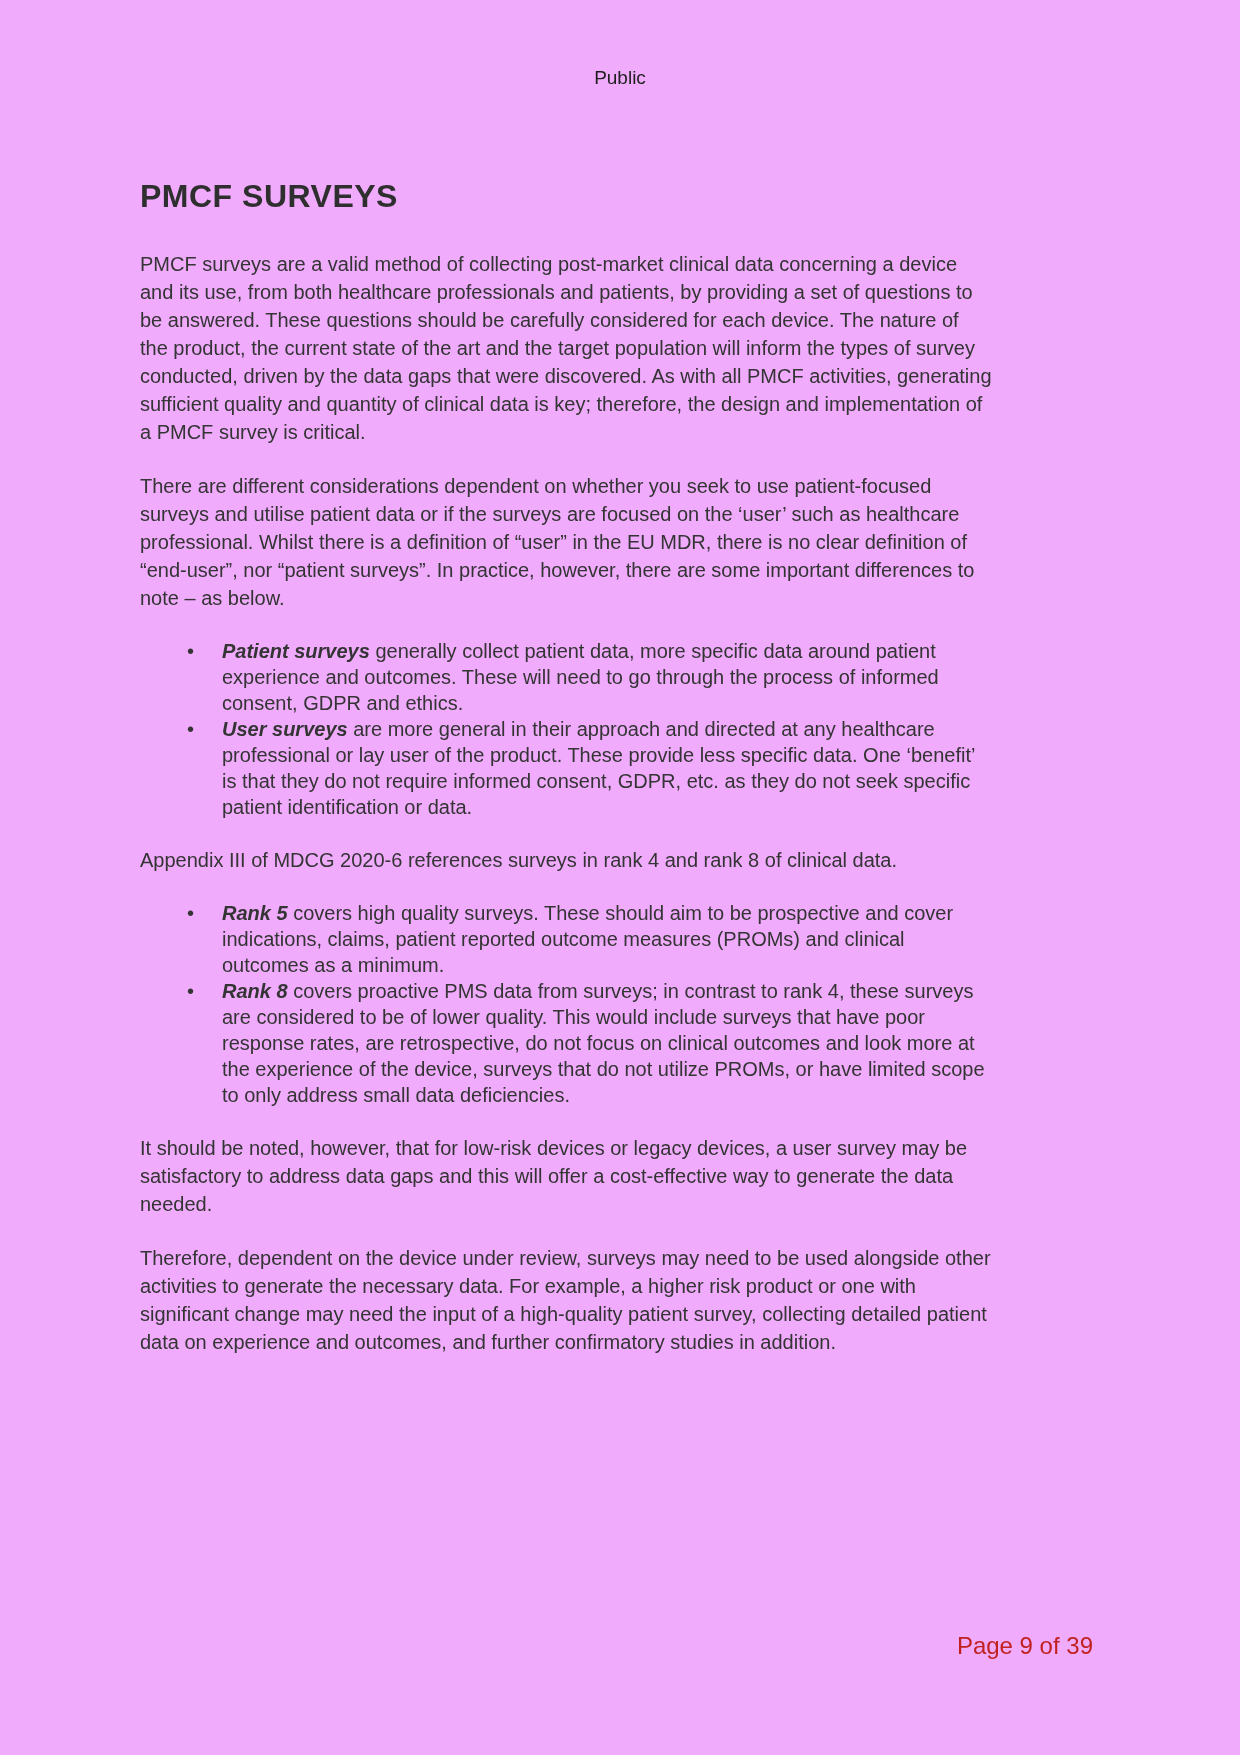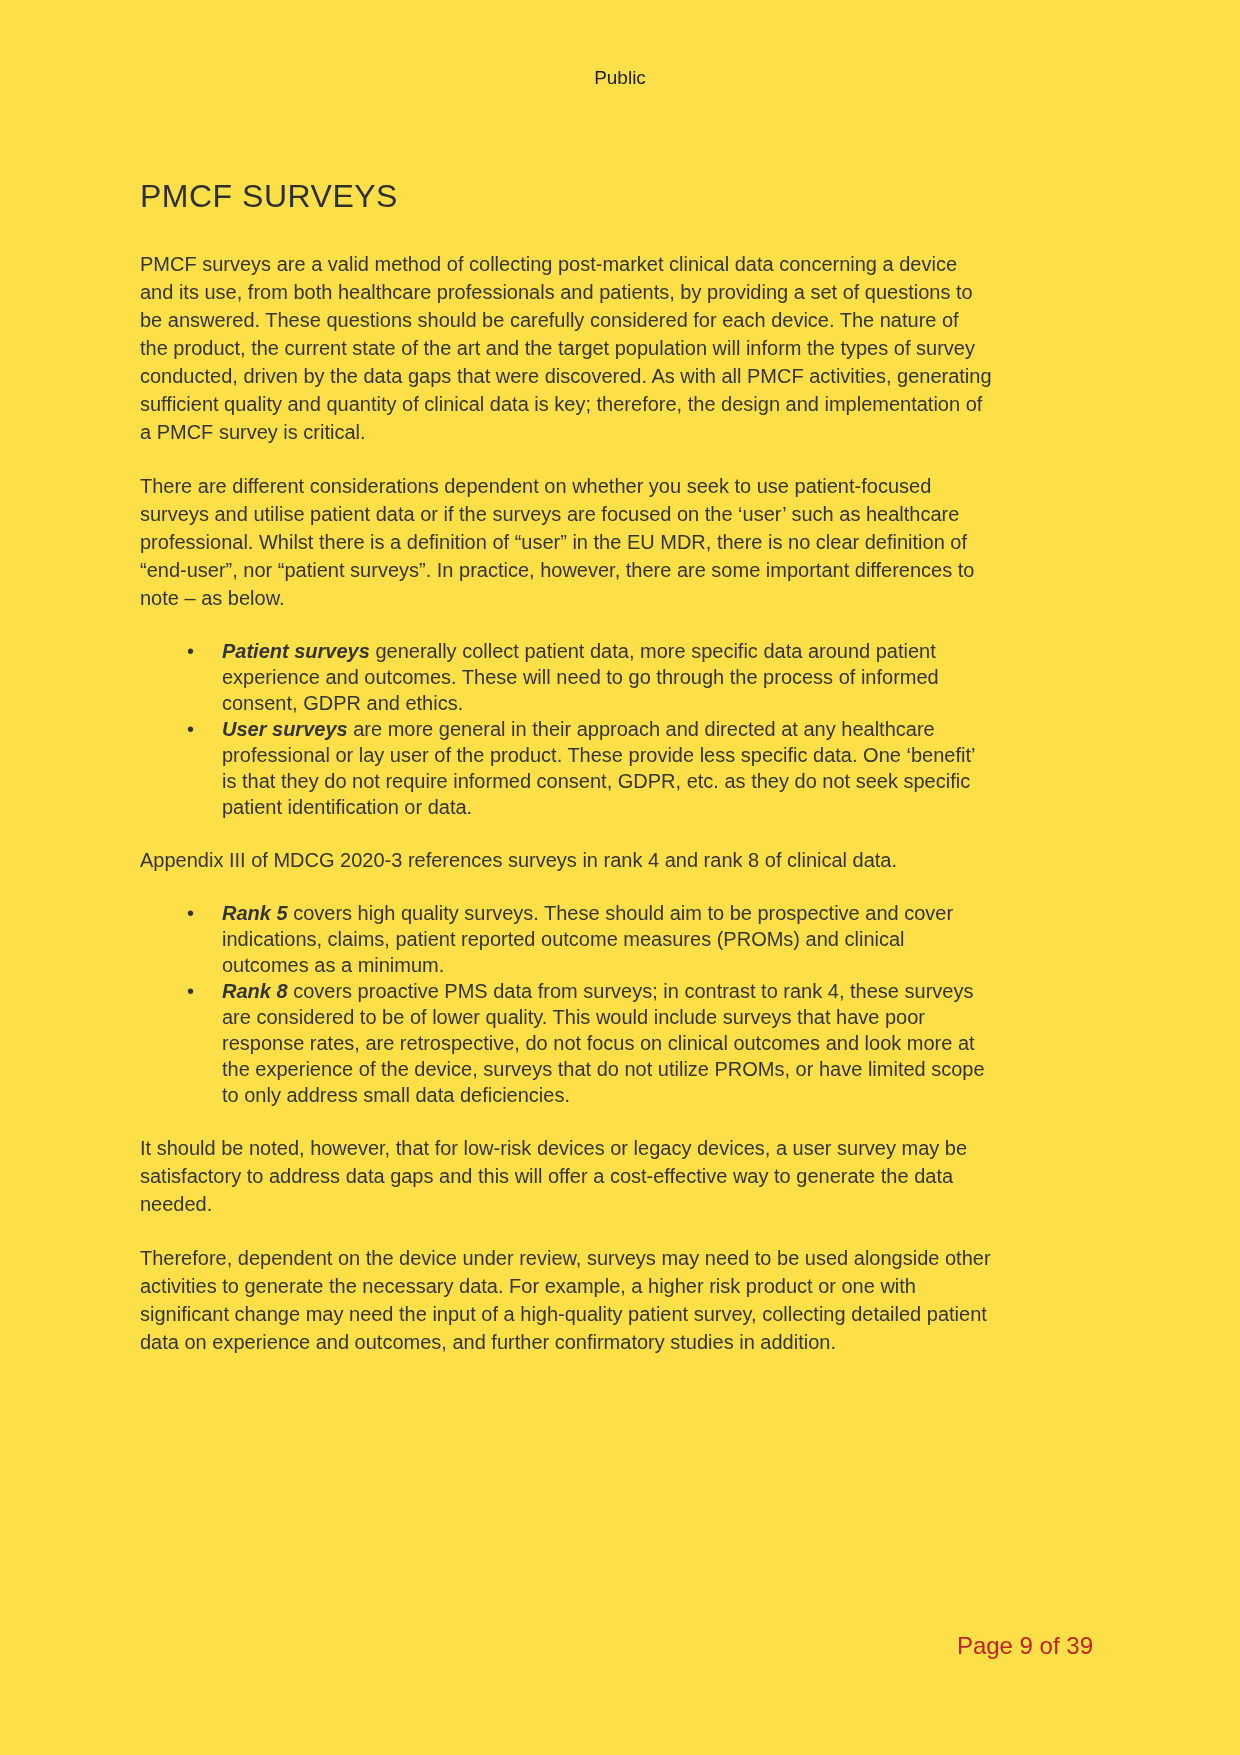--- a/index.html
+++ b/index.html
@@ -4,41 +4,41 @@
 <style>
   html, body {
     margin: 0;
     padding: 0;
     background: #ffffff;
   }
   .page {
     position: relative;
     width: 1240px;
     height: 1755px;
-    background: #fde047;
+    background: #f0abfc;
     font-family: "Liberation Sans", "DejaVu Sans", sans-serif;
     color: #343434;
     overflow: hidden;
   }
   .doc-header {
     padding-top: 66px;
     text-align: center;
     font-size: 19px;
     line-height: 24px;
     color: #1f1f1f;
   }
   .content {
     margin-left: 140px;
     width: 852px;
   }
   h1.doc-title {
     margin: 88px 0 36px 0;
     font-size: 32px;
     line-height: 36px;
-    font-weight: normal;
+    font-weight: bold;
     letter-spacing: 0.5px;
     color: #2f2f2f;
   }
   p.doc-para {
     margin: 0 0 26px 0;
     font-size: 20px;
     line-height: 28px;
     text-align: left;
   }
   ul.doc-list {
@@ -85,21 +85,21 @@
 
     <p class="doc-para">PMCF surveys are a valid method of collecting post-market clinical data concerning a device and its use, from both healthcare professionals and patients, by providing a set of questions to be answered. These questions should be carefully considered for each device. The nature of the product, the current state of the art and the target population will inform the types of survey conducted, driven by the data gaps that were discovered. As with all PMCF activities, generating sufficient quality and quantity of clinical data is key; therefore, the design and implementation of a PMCF survey is critical.</p>
 
     <p class="doc-para">There are different considerations dependent on whether you seek to use patient-focused surveys and utilise patient data or if the surveys are focused on the ‘user’ such as healthcare professional. Whilst there is a definition of “user” in the EU MDR, there is no clear definition of “end-user”, nor “patient surveys”. In practice, however, there are some important differences to note – as below.</p>
 
     <ul class="doc-list">
       <li><span class="lead">Patient surveys</span><span> generally collect patient data, more specific data around patient experience and outcomes. These will need to go through the process of informed consent, GDPR and ethics.</span></li>
       <li><span class="lead">User surveys</span><span> are more general in their approach and directed at any healthcare professional or lay user of the product. These provide less specific data. One ‘benefit’ is that they do not require informed consent, GDPR, etc. as they do not seek specific patient identification or data.</span></li>
     </ul>
 
-    <p class="doc-para">Appendix III of MDCG 2020-3 references surveys in rank 4 and rank 8 of clinical data.</p>
+    <p class="doc-para">Appendix III of MDCG 2020-6 references surveys in rank 4 and rank 8 of clinical data.</p>
 
     <ul class="doc-list">
       <li><span class="lead">Rank 5</span><span> covers high quality surveys. These should aim to be prospective and cover indications, claims, patient reported outcome measures (PROMs) and clinical outcomes as a minimum.</span></li>
       <li><span class="lead">Rank 8</span><span> covers proactive PMS data from surveys; in contrast to rank 4, these surveys are considered to be of lower quality. This would include surveys that have poor response rates, are retrospective, do not focus on clinical outcomes and look more at the experience of the device, surveys that do not utilize PROMs, or have limited scope to only address small data deficiencies.</span></li>
     </ul>
 
     <p class="doc-para">It should be noted, however, that for low-risk devices or legacy devices, a user survey may be satisfactory to address data gaps and this will offer a cost-effective way to generate the data needed.</p>
 
     <p class="doc-para">Therefore, dependent on the device under review, surveys may need to be used alongside other activities to generate the necessary data. For example, a higher risk product or one with significant change may need the input of a high-quality patient survey, collecting detailed patient data on experience and outcomes, and further confirmatory studies in addition.</p>
 

